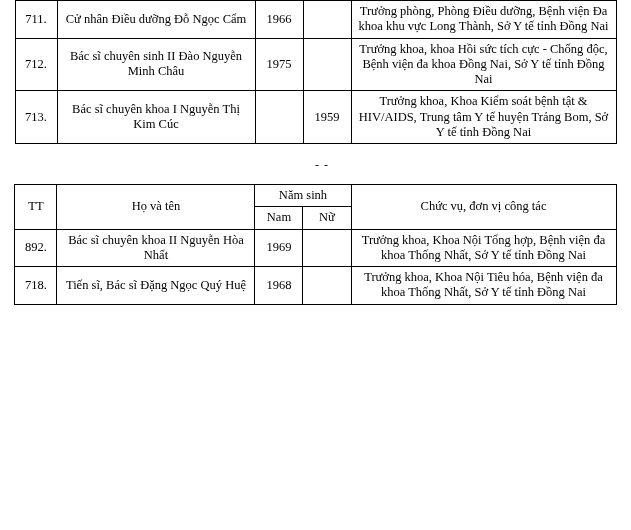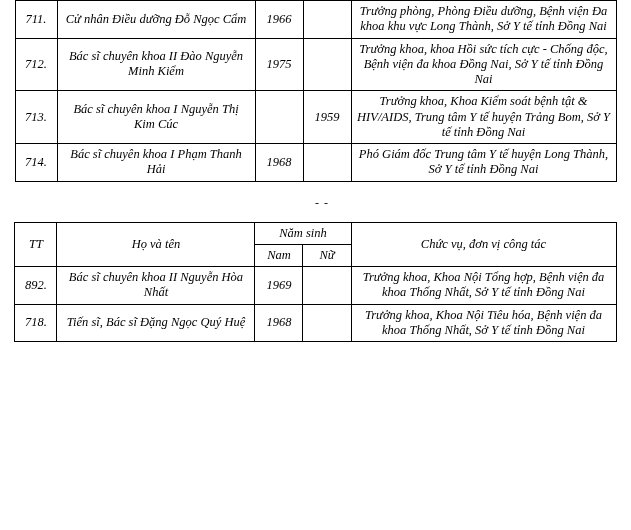--- a/index.html
+++ b/index.html
@@ -18,21 +18,20 @@
     position: relative;
     width: 631px;
     height: 530px;
     box-sizing: border-box;
   }
   table.doc-table {
     border-collapse: collapse;
     table-layout: fixed;
     width: 601px;
     margin: 0 auto;
-    font-style: italic;
   }
   table.doc-table td,
   table.doc-table th {
     border: 1px solid #000000;
     padding: 3px 4px;
     text-align: center;
     vertical-align: middle;
     font-size: 12.5px;
     line-height: 1.22;
     font-family: "Liberation Serif", serif;
@@ -88,38 +87,31 @@
     <tbody>
       <tr>
         <td>711.</td>
         <td class="col-name">Cử nhân Điều dưỡng Đỗ Ngọc Cẩm</td>
         <td>1966</td>
         <td></td>
         <td>Trưởng phòng, Phòng Điều dưỡng, Bệnh viện Đa khoa khu vực Long Thành, Sở Y tế tỉnh Đồng Nai</td>
       </tr>
       <tr>
         <td>712.</td>
-        <td class="col-name">Bác sĩ chuyên khoa II Đào Nguyễn Minh Kiểm</td>
+        <td class="col-name">Bác sĩ chuyên sinh II Đào Nguyễn Minh Châu</td>
         <td>1975</td>
         <td></td>
         <td>Trưởng khoa, khoa Hồi sức tích cực - Chống độc, Bệnh viện đa khoa Đồng Nai, Sở Y tế tỉnh Đồng Nai</td>
       </tr>
       <tr>
         <td>713.</td>
         <td class="col-name">Bác sĩ chuyên khoa I Nguyễn Thị Kim Cúc</td>
         <td></td>
         <td>1959</td>
         <td>Trưởng khoa, Khoa Kiểm soát bệnh tật &amp; HIV/AIDS, Trung tâm Y tế huyện Trảng Bom, Sở Y tế tỉnh Đồng Nai</td>
-      </tr>
-      <tr>
-        <td>714.</td>
-        <td class="col-name">Bác sĩ chuyên khoa I Phạm Thanh Hải</td>
-        <td>1968</td>
-        <td></td>
-        <td>Phó Giám đốc Trung tâm Y tế huyện Long Thành, Sở Y tế tỉnh Đồng Nai</td>
       </tr>
     </tbody>
   </table>
 
   <div class="spacer-mark">
     <span class="dash">- -</span>
   </div>
 
   <table class="doc-table tbl-bottom">
     <colgroup>

